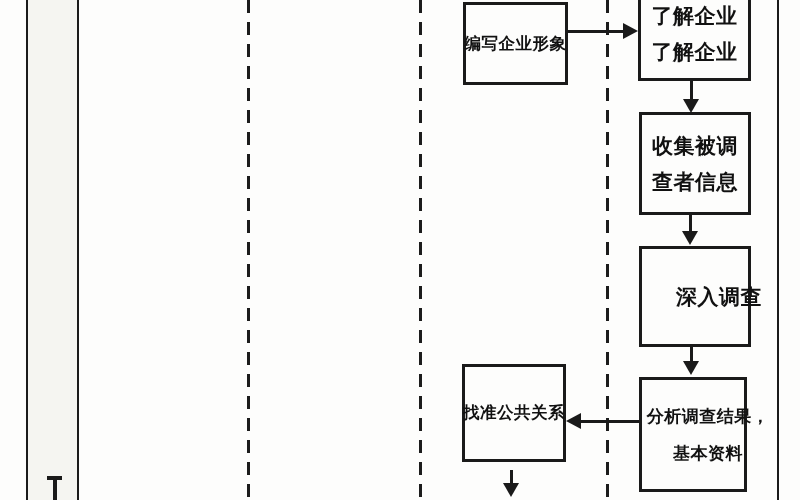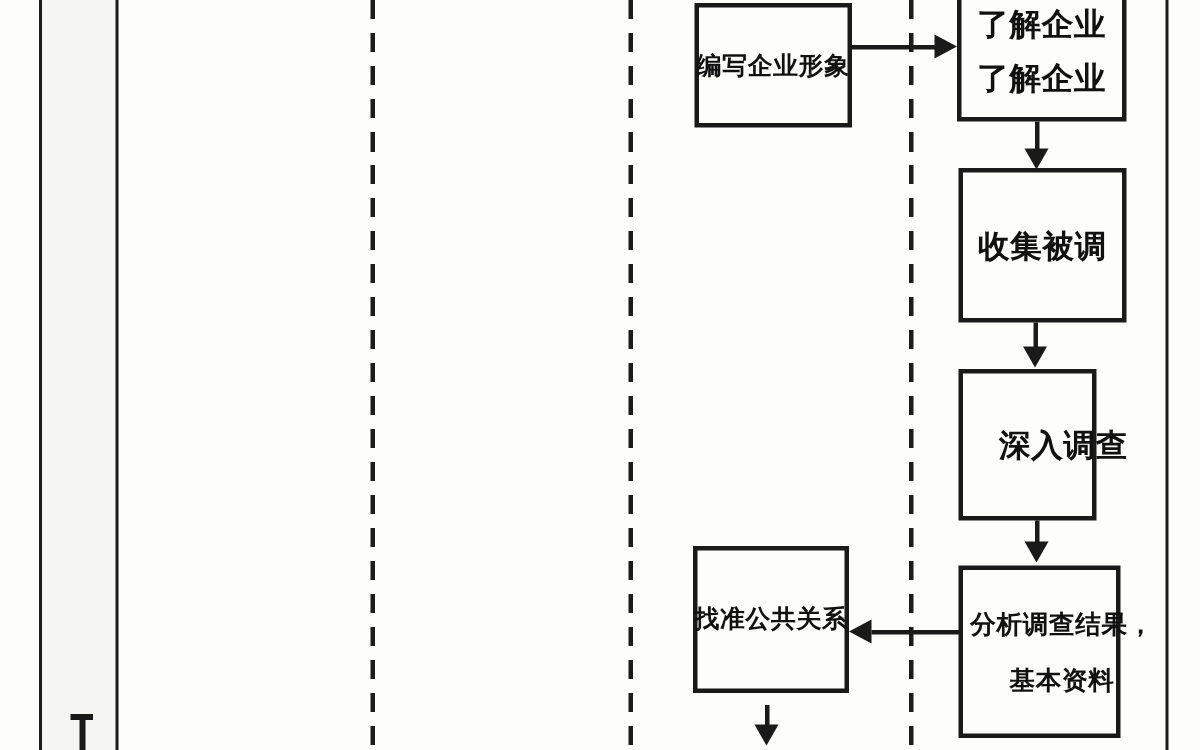--- a/index.html
+++ b/index.html
@@ -87,23 +87,24 @@
     <span class="ln">编写企业形象</span>
   </div>
 
   <div class="box fs-lg" style="left:638px; top:-14px; width:113px; height:95px;">
     <span class="ln">了解企业</span>
     <span class="ln">了解企业</span>
   </div>
 
   <div class="box fs-lg" style="left:639px; top:112px; width:112px; height:103px;">
     <span class="ln">收集被调</span>
+    <span class="ln">查者信息</span>
   </div>
 
-  <div class="box fs-lg" style="left:639px; top:246px; width:92px; height:101px;padding-left:48px;">
+  <div class="box fs-lg" style="left:639px; top:246px; width:112px; height:101px;padding-left:48px;">
     <span class="ln">深入调查</span>
   </div>
 
   <div class="box fs-md" style="left:639px; top:377px; width:108px; height:115px;padding-left:30px;">
     <span class="ln">分析调查结果，</span>
     <span class="ln">基本资料</span>
   </div>
 
   <div class="box fs-sm" style="left:462px; top:364px; width:104px; height:98px;">
     <span class="ln">找准公共关系</span>

